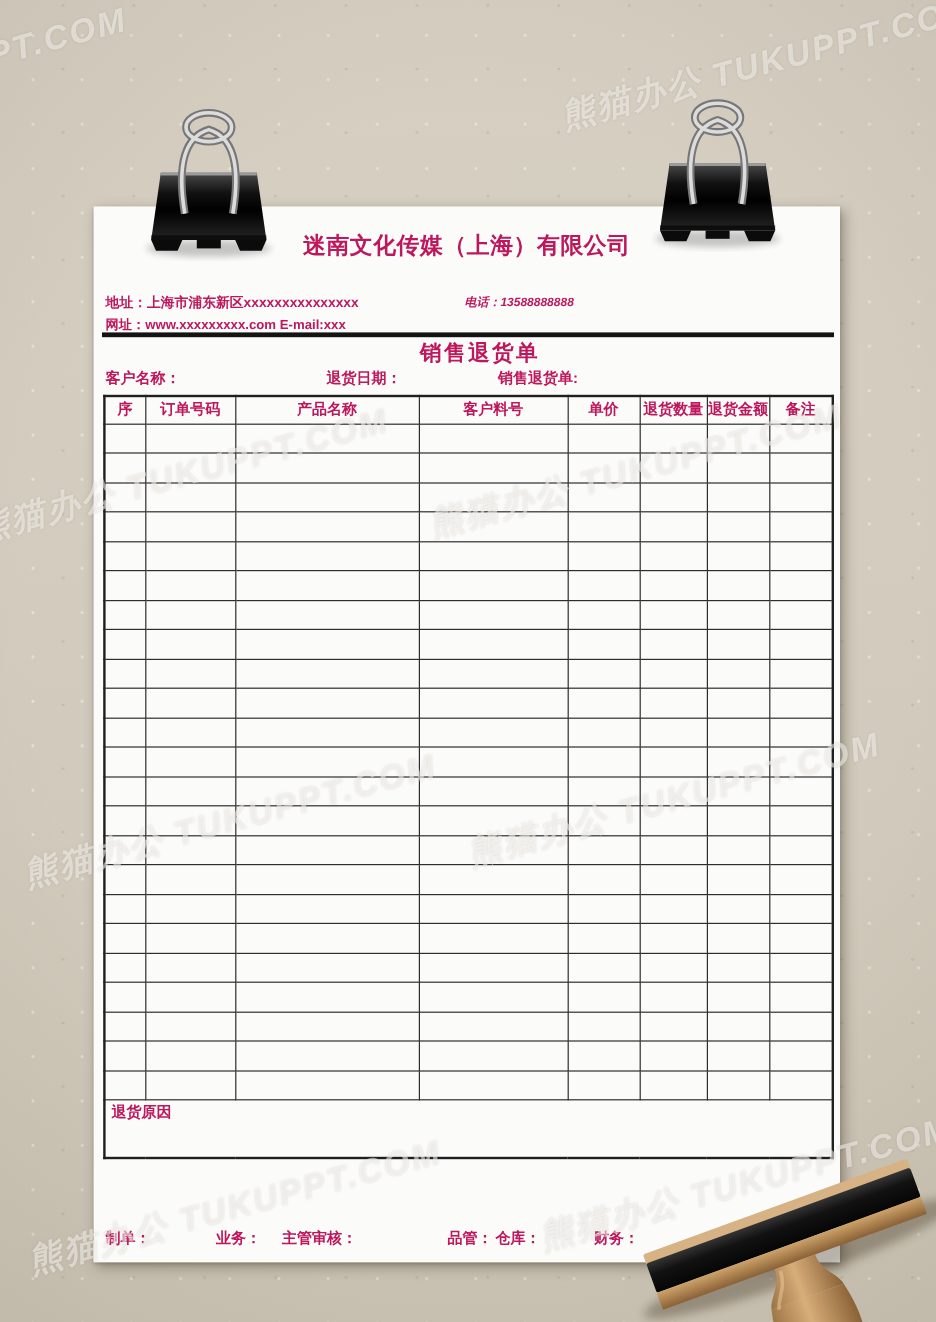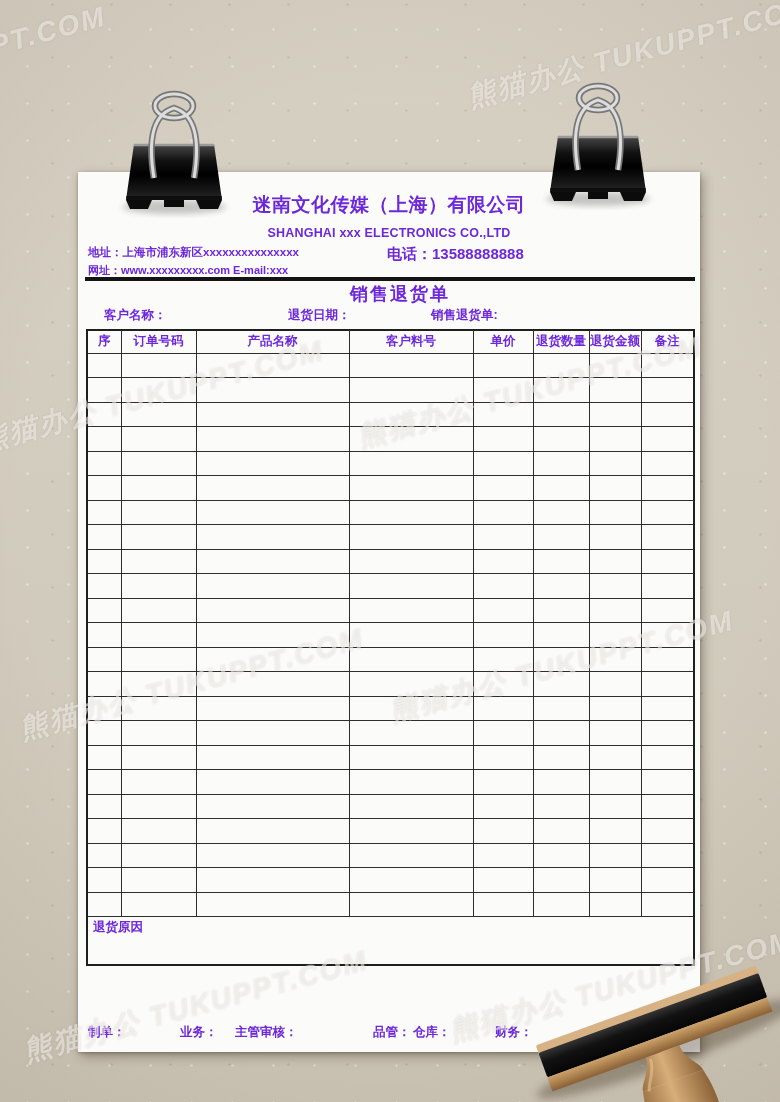--- a/index.html
+++ b/index.html
@@ -18,30 +18,30 @@
   #stage::after {
     content:""; position:absolute; inset:0; z-index:3; pointer-events:none;
     background: radial-gradient(120% 90% at 50% 45%, rgba(255,255,255,.07) 40%, rgba(95,82,62,.18) 100%);
   }
 
   
   .paper {
     position:absolute; left:78px; top:172px; width:622px; height:880px; z-index:5;
     background:#fbfbfa;
     box-shadow: 3px 4px 10px rgba(60,50,32,.40), 0 1px 3px rgba(60,50,32,.35);
-    color:#6d28d9; font-weight:700;
+    color:#be185d; font-weight:700;
   }
   .company-name   { position:absolute; top:20px; left:0; width:100%; text-align:center; font-size:19px; letter-spacing:.5px; }
   .company-en     { position:absolute; top:54px; left:0; width:100%; text-align:center; font-size:12.5px; letter-spacing:.2px; }
   .addr-line      { position:absolute; top:73px; left:10px; font-size:11.5px; }
-  .phone-line     { position:absolute; top:73px; left:309px; font-size:15px; }
+  .phone-line     { position:absolute; top:73px; left:309px; font-size:10px;font-style:italic; }
   .web-line       { position:absolute; top:91px; left:10px; font-size:11px; }
   .header-rule    { position:absolute; top:105px; left:7px; width:610px; height:3.5px; background:#141414; }
   .form-title     { position:absolute; top:110px; left:0; width:100%; text-align:center; font-size:18px; letter-spacing:2px;padding-left:22px; }
-  .info-row       { position:absolute; top:135px; left:16px; width:100%; height:18px; font-size:12.5px;padding-left:42px; }
+  .info-row       { position:absolute; top:135px; left:0; width:100%; height:18px; font-size:12.5px;padding-left:42px; }
   .info-customer  { position:absolute; left:10px; }
   .info-date      { position:absolute; left:194px; }
   .info-number    { position:absolute; left:337px; }
 
   
   .returns-table {
     position:absolute; top:157px; left:8px; width:607px;
     border-collapse:collapse; table-layout:fixed;
     border:2.2px solid #1f1f1f;
   }
@@ -78,21 +78,20 @@
   .wm5{left:192px; top:684px;} .wm6{left:562px; top:666px;}
   .wm7{left:196px; top:1006px;}.wm8{left:622px; top:986px;}
 </style>
 </head>
 <body>
 
 <div id="stage">
 
   <div class="paper">
     <div class="company-name">迷南文化传媒（上海）有限公司</div>
-    <div class="company-en">SHANGHAI xxx ELECTRONICS CO.,LTD</div>
     <div class="addr-line">地址：上海市浦东新区xxxxxxxxxxxxxxx</div>
     <div class="phone-line">电话：13588888888</div>
     <div class="web-line">网址：www.xxxxxxxxx.com  E-mail:xxx</div>
     <div class="header-rule"></div>
     <div class="form-title">销售退货单</div>
 
     <div class="info-row">
       <span class="info-customer">客户名称：</span>
       <span class="info-date">退货日期：</span>
       <span class="info-number">销售退货单:</span>

